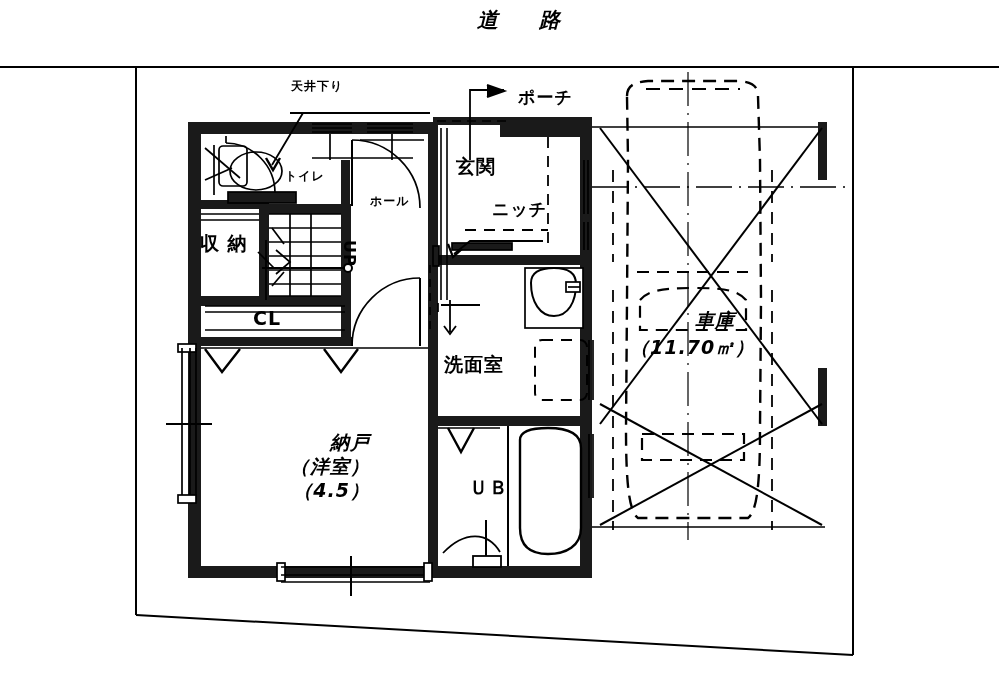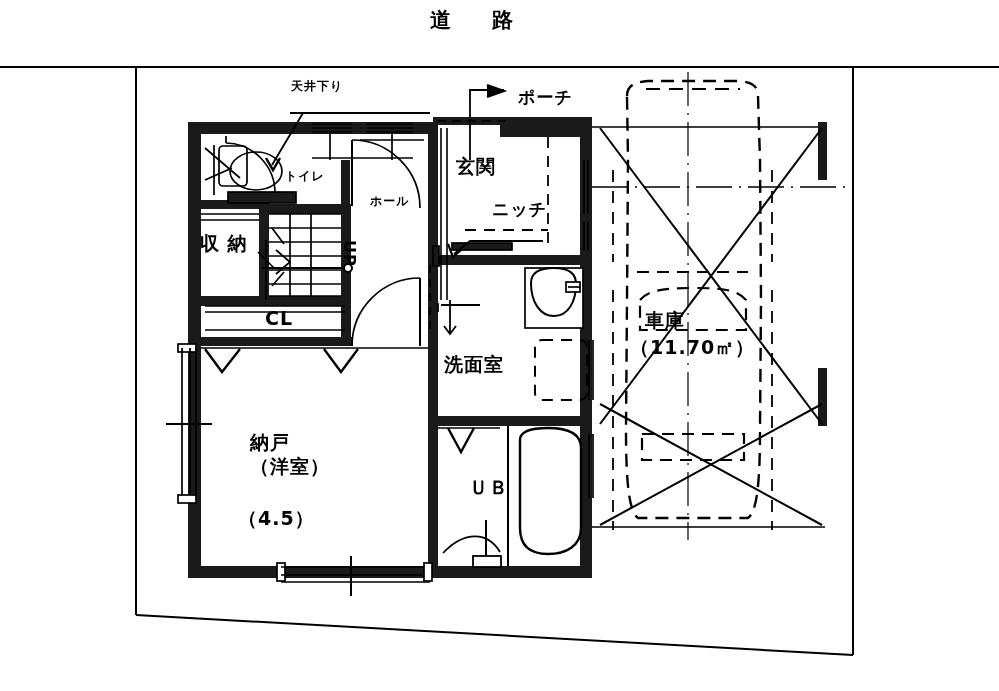--- a/index.html
+++ b/index.html
@@ -2,21 +2,21 @@
 <html><head>
 <meta charset="utf-8">
 <style>
   html,body{margin:0;padding:0;background:#ffffff;}
   body{width:999px;height:691px;overflow:hidden;
        font-family:"DejaVu Sans","Liberation Sans",sans-serif;}
   #stage{position:relative;width:999px;height:691px;background:#fff;}
   svg{display:block;}
   .lbl{position:absolute;color:#000;font-weight:700;white-space:nowrap;
        letter-spacing:1px;line-height:1.15;}
-  .lbl.c{text-align:left;}
+  .lbl.c{text-align:right;font-style:italic;}
   .jp{font-family:"DejaVu Sans","Liberation Sans",sans-serif;}
   .t-road{font-size:21px;letter-spacing:10px;}
   .t-room{font-size:19px;}
   .t-small{font-size:17px;}
   .t-mid{font-size:12px;}
   .t-up{font-size:16px;font-weight:700;transform:rotate(90deg);
         transform-origin:left top;}
 </style>
 </head>
 <body>
@@ -286,27 +286,27 @@
   <div class="lbl jp t-room" style="left:456px;top:156px;">玄関</div>
 
   <div class="lbl jp t-small" style="left:464px;top:200px;margin-left:28px;">ニッチ</div>
 
   <div class="lbl jp t-mid" style="left:285px;top:170px;">トイレ</div>
 
   <div class="lbl jp t-mid" style="left:370px;top:195px;">ホール</div>
 
   <div class="lbl jp t-room" style="left:200px;top:233px;">収 納</div>
 
-  <div class="lbl jp t-room" style="left:265px;top:308px;text-align:center;">CL</div>
+  <div class="lbl jp t-room" style="left:253px;top:308px;text-align:center;">CL</div>
 
   <div class="lbl jp t-up" style="left:358px;top:240px;">UP</div>
 
   <div class="lbl jp t-room c" style="left:250px;top:432px;width:120px;">納戸</div>
   <div class="lbl jp t-room c" style="left:250px;top:456px;width:120px;">（洋室）</div>
-  <div class="lbl jp t-room c" style="left:238px;top:480px;width:120px;margin-top:28px;">（4.5）</div>
+  <div class="lbl jp t-room c" style="left:250px;top:480px;width:120px;">（4.5）</div>
 
   <div class="lbl jp t-room" style="left:444px;top:354px;">洗面室</div>
 
   <div class="lbl jp t-room" style="left:452px;top:477px;margin-left:17px;">ＵＢ</div>
 
   <div class="lbl jp t-room c" style="left:645px;top:310px;width:90px;">車庫</div>
   <div class="lbl jp t-room c" style="left:630px;top:337px;width:120px;">（11.70㎡）</div>
 
 </div>
 

